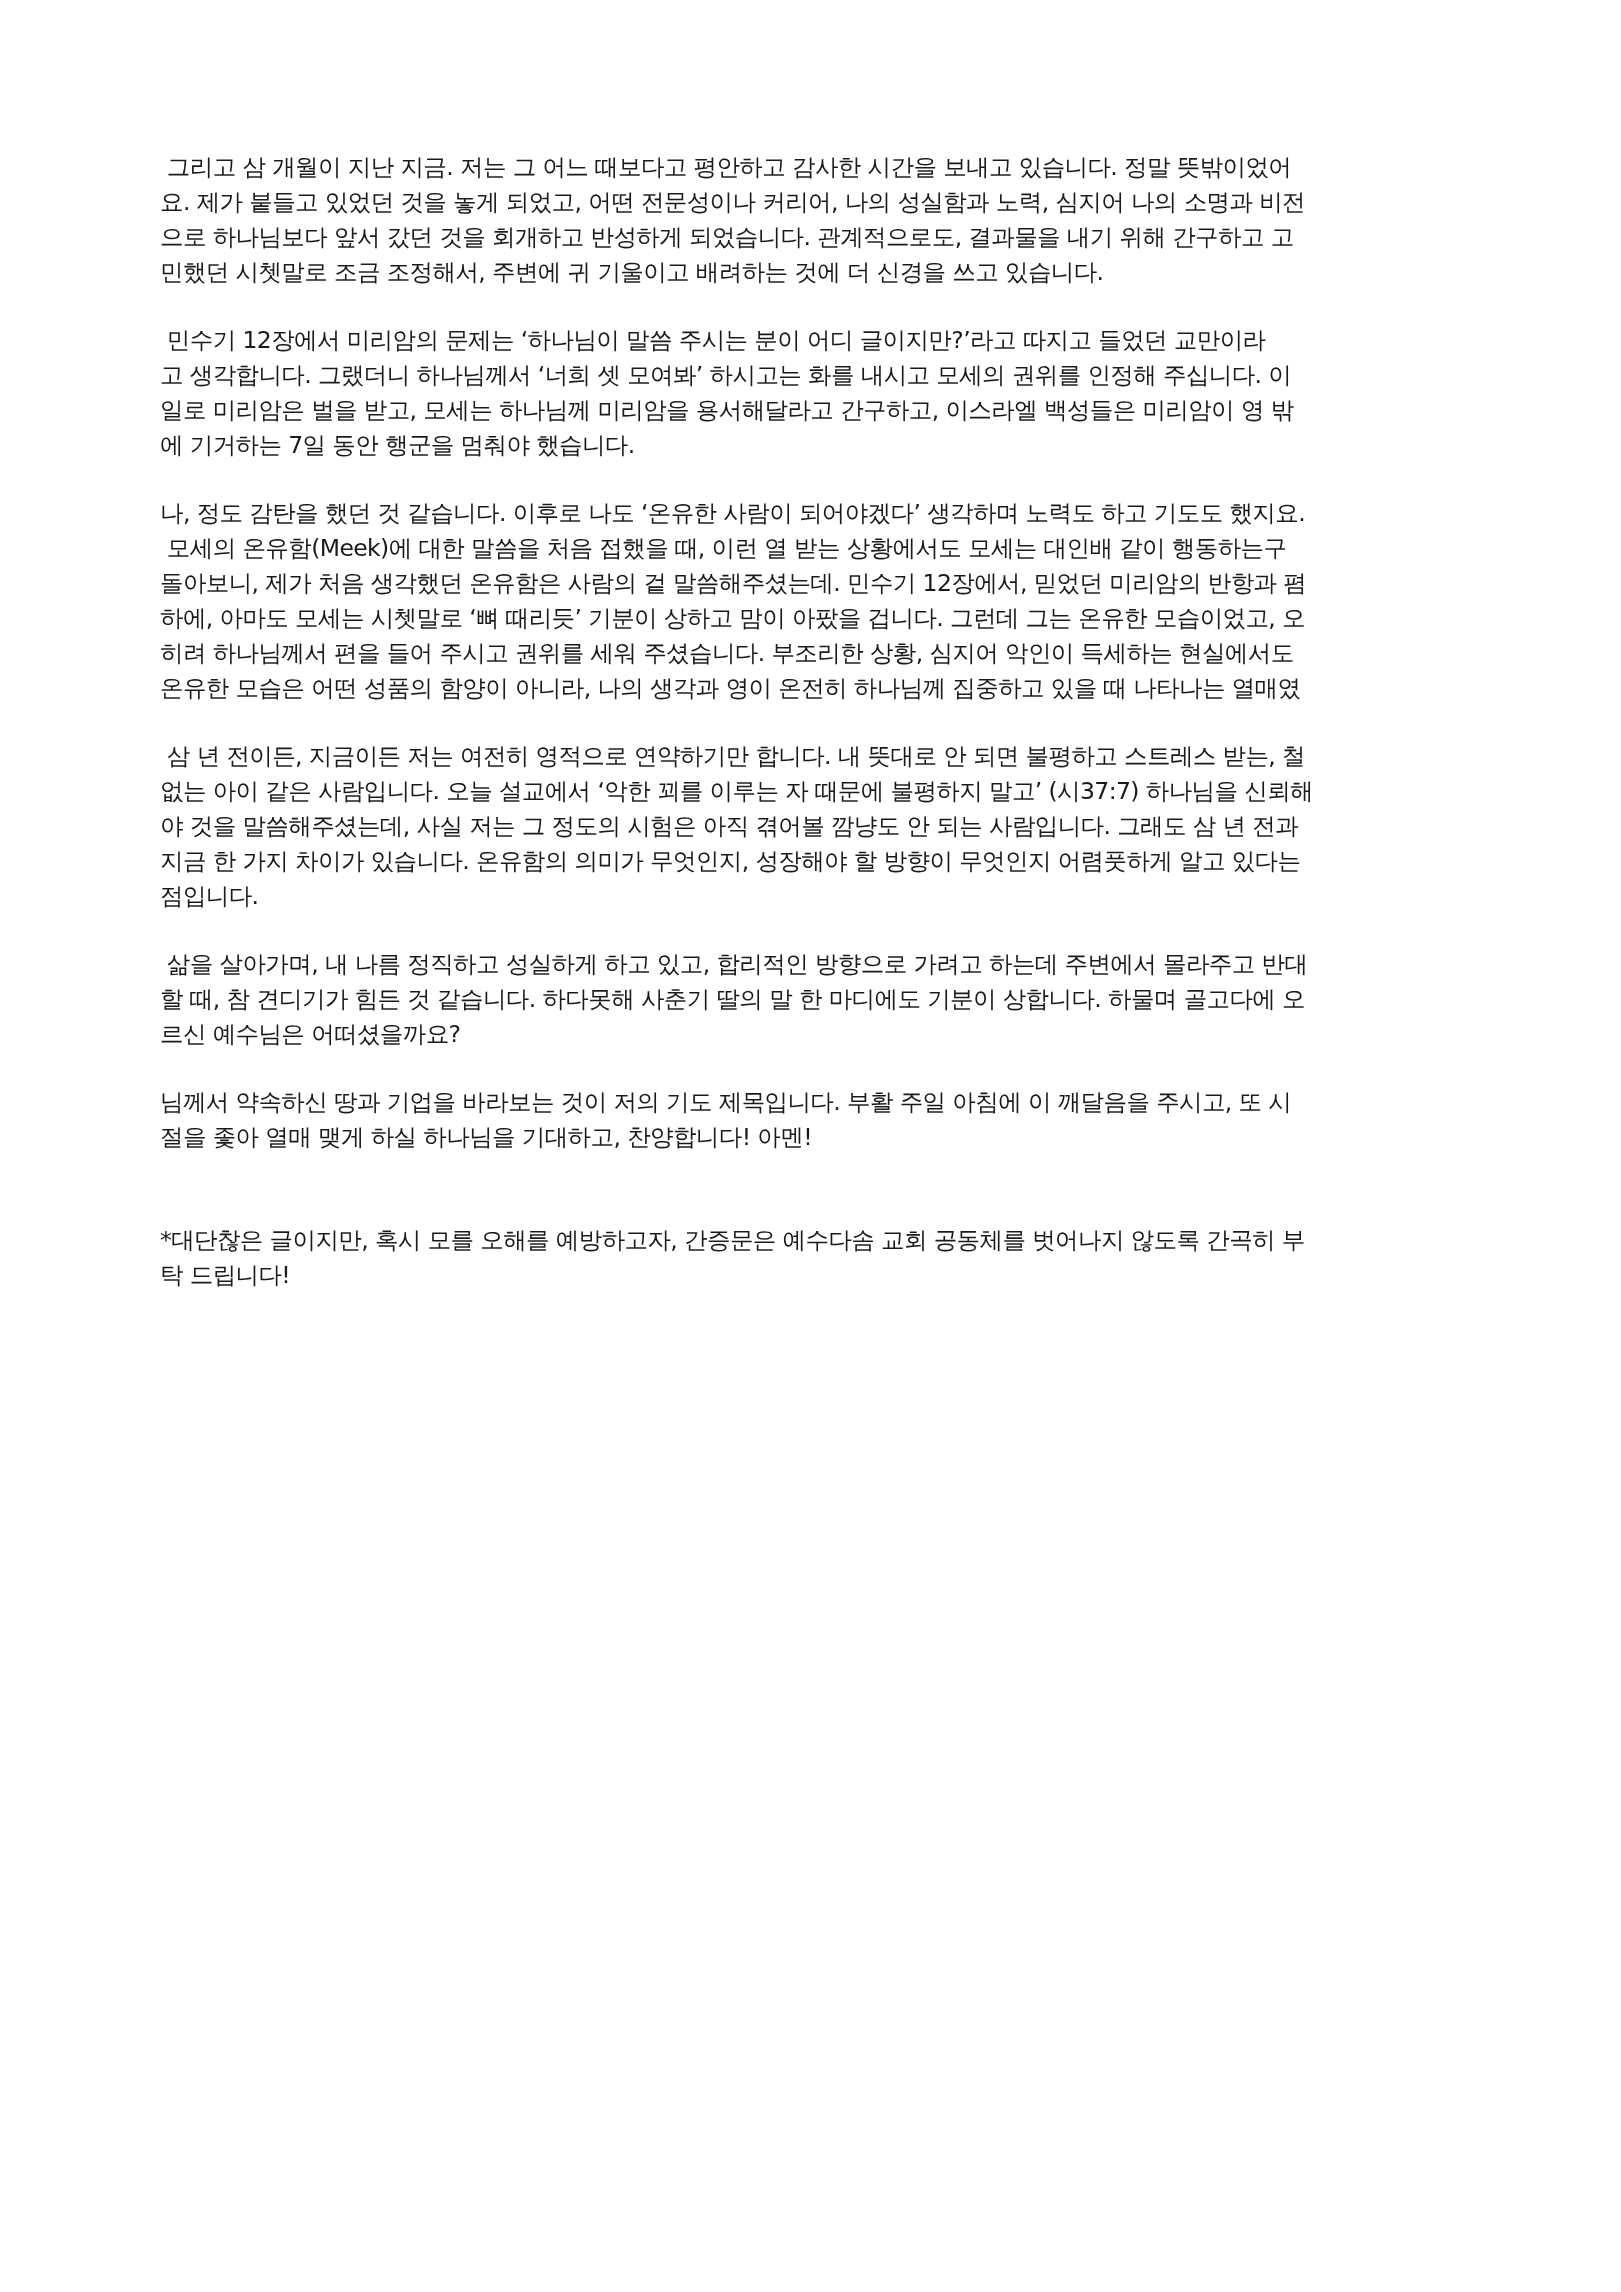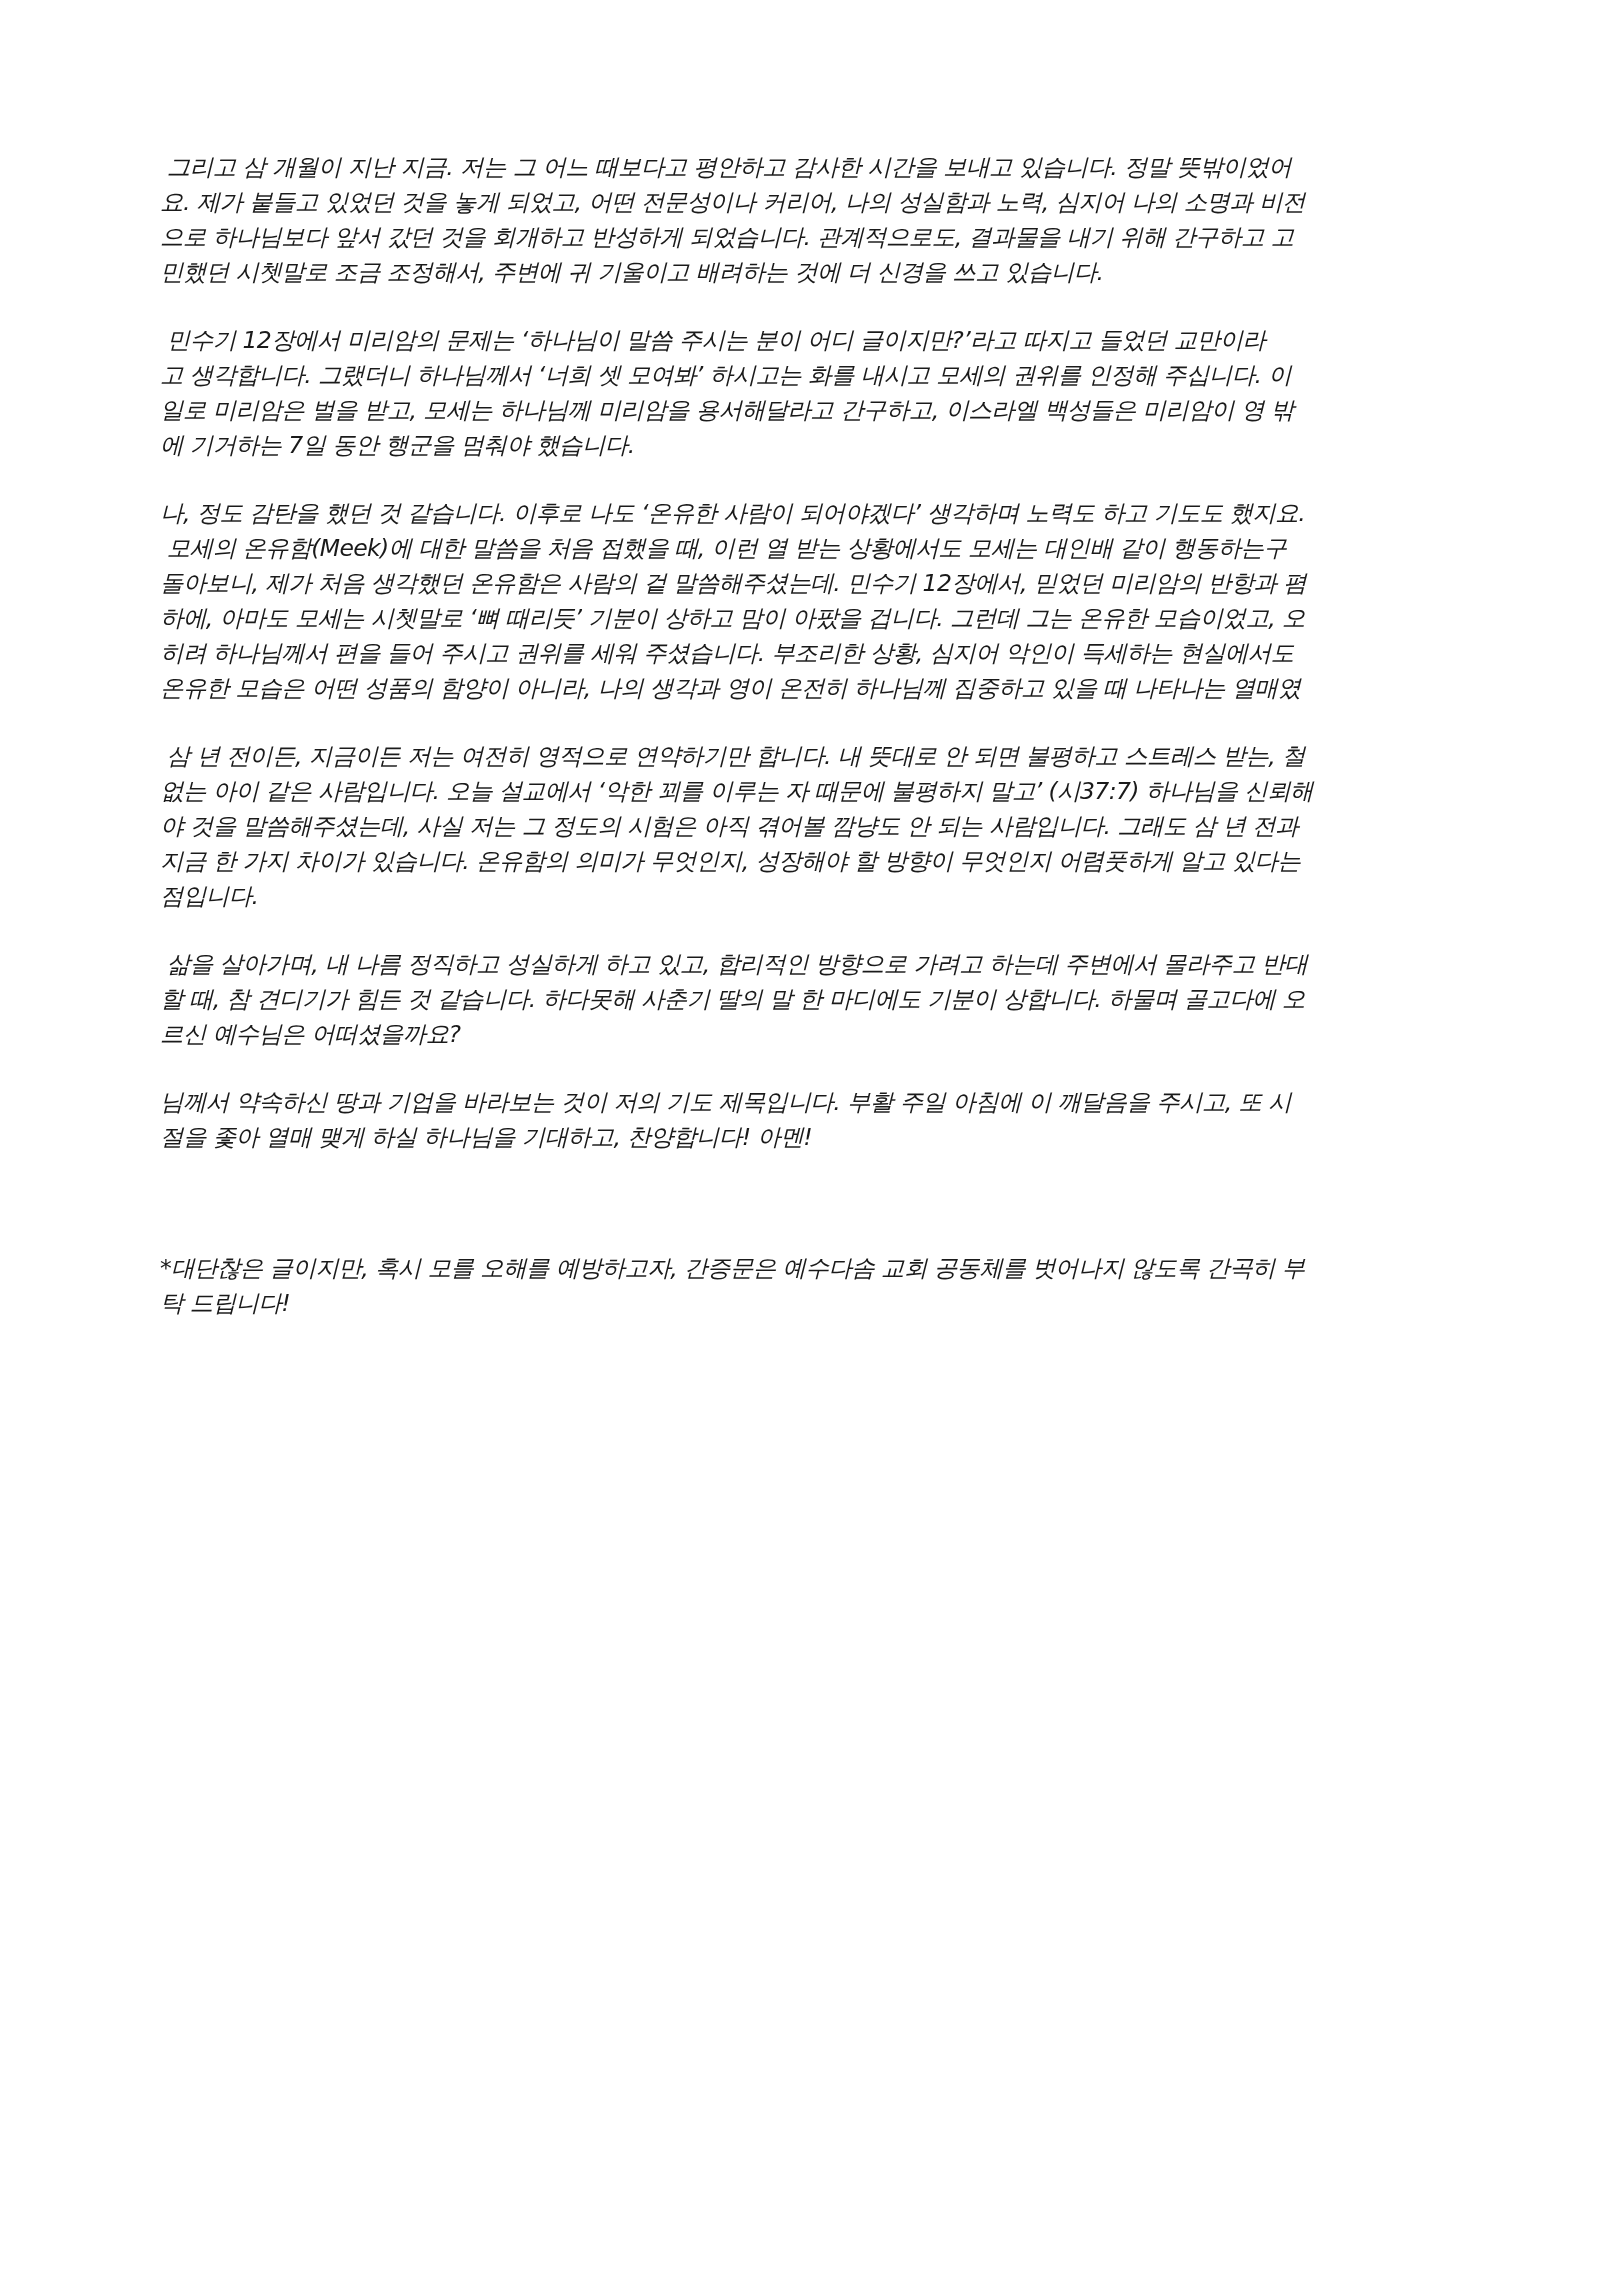--- a/index.html
+++ b/index.html
@@ -3,22 +3,22 @@
 <meta charset="utf-8">
 <style>
   html, body { margin: 0; padding: 0; background: #ffffff; }
   body { width: 1621px; height: 2293px; position: relative; overflow: hidden; }
   .page {
     position: absolute; left: 160px; top: 150px; width: 1313px;
     font-family: "DejaVu Sans", "Liberation Sans", sans-serif;
     color: #1a1a1a; font-size: 23.5px; line-height: 35px;
   }
   .para { margin: 0 0 33px 0; }
-  .para.note { margin-top: 96px; }
-  .line { display: block; white-space: pre; letter-spacing: -0.6px; font-style: italic; }
+  .para.note { margin-top: 68px; }
+  .line { display: block; white-space: pre; letter-spacing: -0.6px; }
 </style>
 </head>
 <body>
 
 <div class="page">
 
   <p class="para">
     <span class="line"> 그리고 삼 개월이 지난 지금. 저는 그 어느 때보다고 평안하고 감사한 시간을 보내고 있습니다. 정말 뜻밖이었어</span>
     <span class="line">요. 제가 붙들고 있었던 것을 놓게 되었고, 어떤 전문성이나 커리어, 나의 성실함과 노력, 심지어 나의 소명과 비전</span>
     <span class="line">으로 하나님보다 앞서 갔던 것을 회개하고 반성하게 되었습니다. 관계적으로도, 결과물을 내기 위해 간구하고 고</span>

